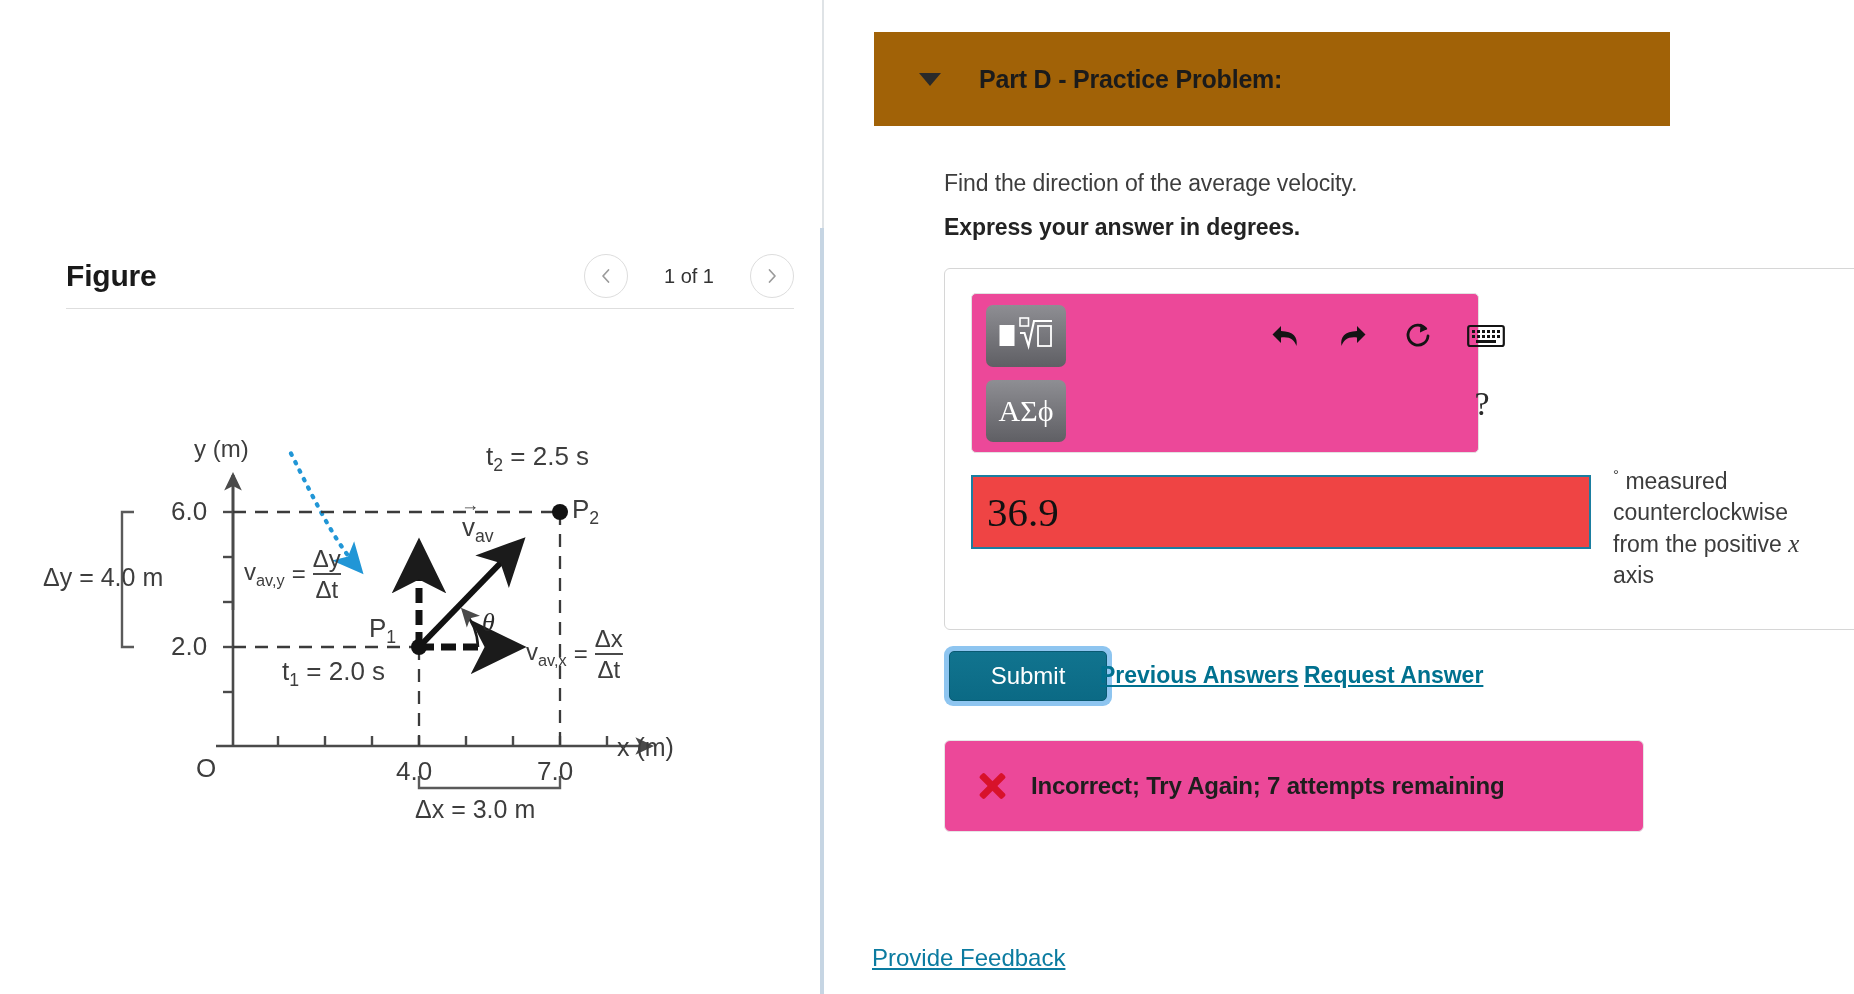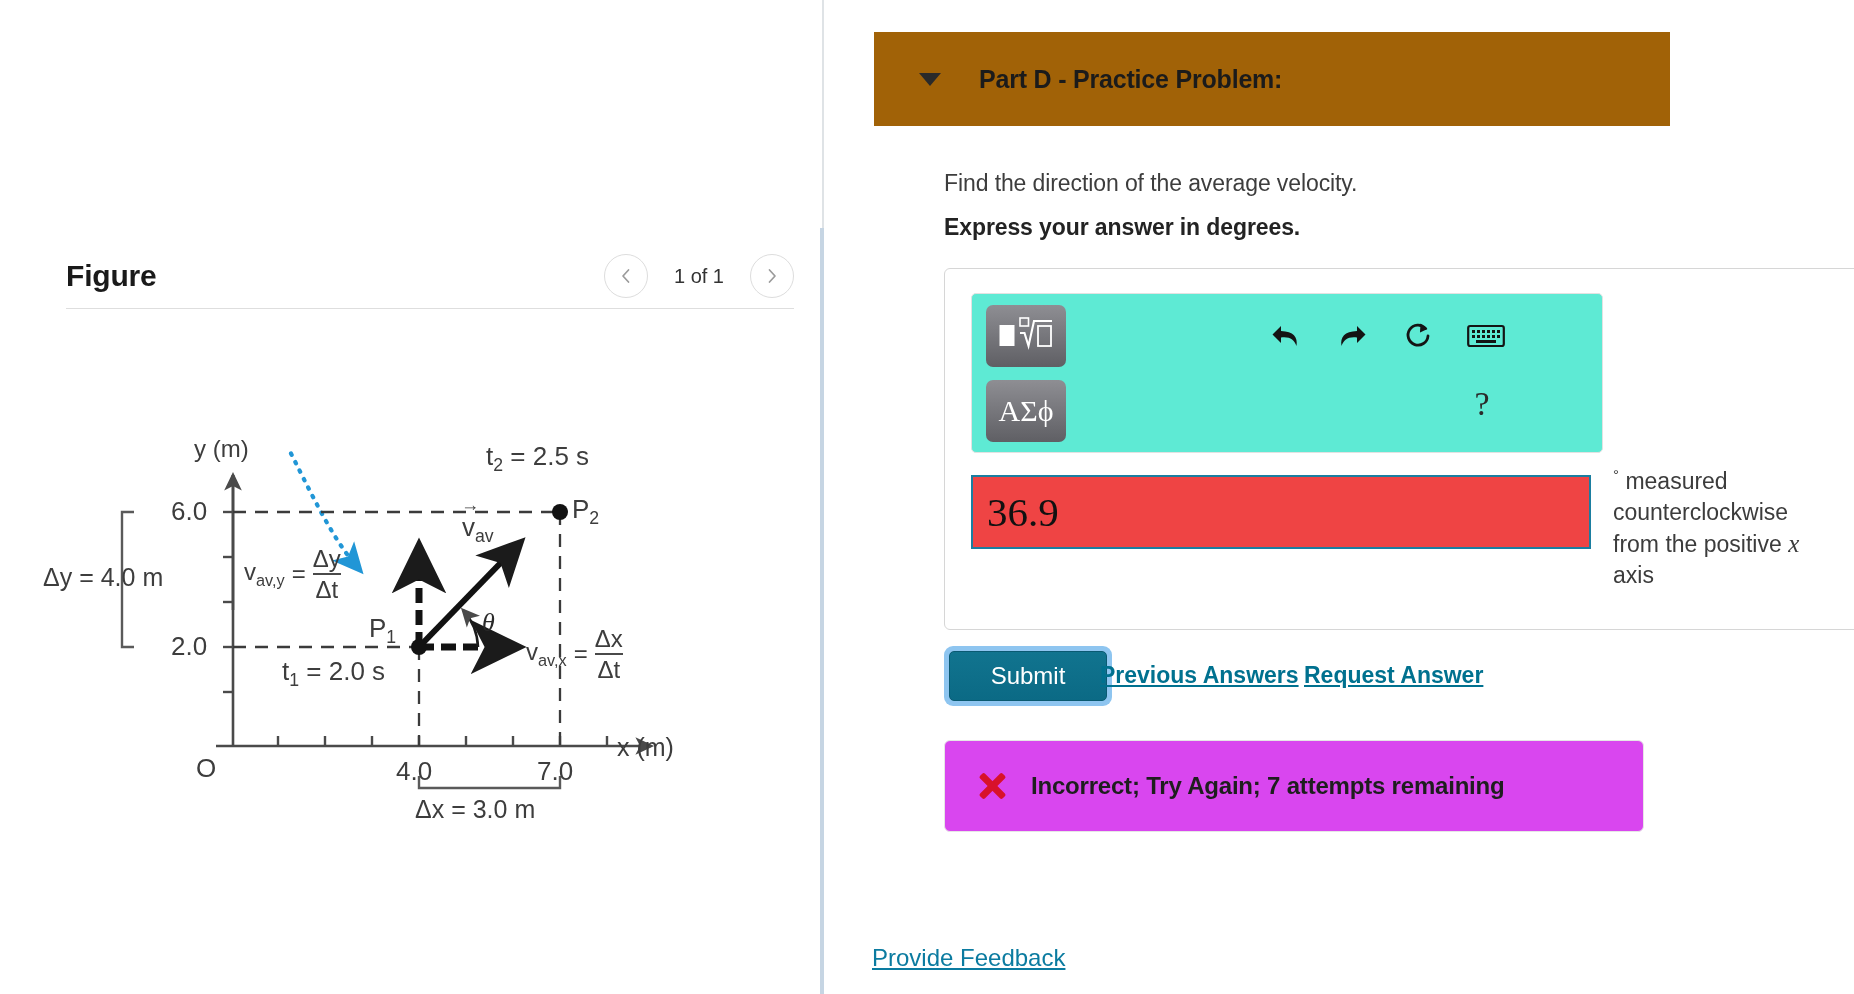--- a/index.html
+++ b/index.html
@@ -37,21 +37,21 @@
   }
   .figure-title {
     font-size: 30px;
     font-weight: bold;
     color: #1a1a1a;
     letter-spacing: -0.2px;
   }
   .pager {
     display: flex;
     align-items: center;
-    gap: 6px;
+    gap: 16px;
   }
   .pager-btn {
     width: 44px; height: 44px;
     border-radius: 50%;
     border: 1px solid #dddddd;
     background: #ffffff;
     display: flex;
     align-items: center;
     justify-content: center;
     box-sizing: border-box;
@@ -170,23 +170,23 @@
     width: 1718px;
     height: 362px;
     border: 1px solid #d6d6d6;
     border-radius: 6px;
     background: #ffffff;
     box-sizing: border-box;
   }
   .mathbar {
     position: absolute;
     left: 26px; top: 24px;
-    width: 632px;
+    width: 508px;
     height: 160px;
-    background: #5eead4;
+    background: #ec4899;
     border: 1px solid #e2e2e2;
     border-radius: 5px;
     box-sizing: border-box;
     padding-left: 6px;
   }
   .mb-btn {
     position: absolute;
     width: 80px; height: 62px;
     border-radius: 7px;
     background: linear-gradient(#8e8e93, #5f5f64);
@@ -285,21 +285,21 @@
   }
   .link-prev { left: 276px; top: 662px; }
   .link-req  { left: 480px; top: 662px; }
 
   
   .banner {
     position: absolute;
     left: 120px; top: 740px;
     width: 700px;
     height: 92px;
-    background: #d946ef;
+    background: #ec4899;
     border: 1px solid #e6e6e6;
     border-radius: 6px;
     box-sizing: border-box;
     display: flex;
     align-items: center;
   }
   .banner-x {
     margin-left: 32px;
     margin-right: 24px;
     width: 30px; height: 30px;

